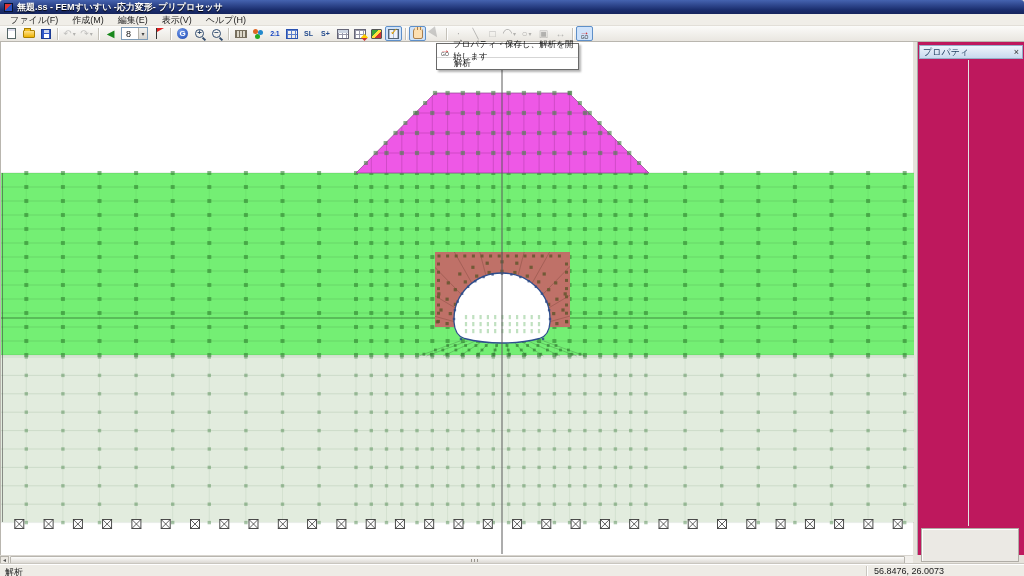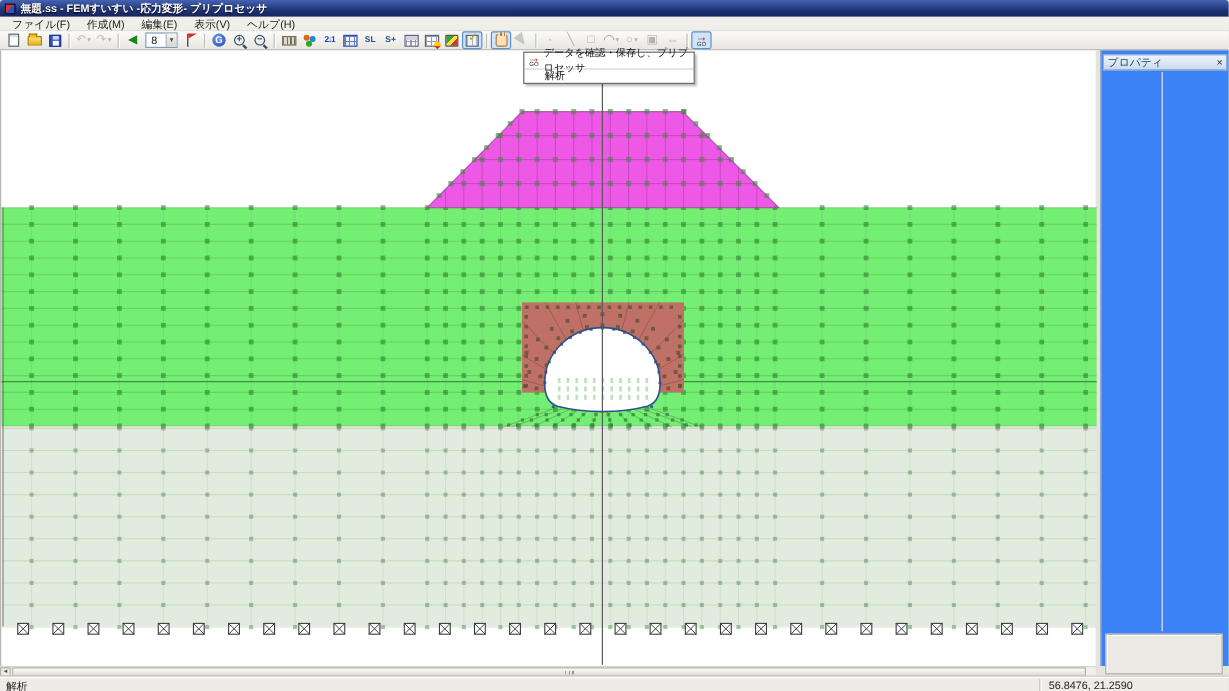--- a/index.html
+++ b/index.html
@@ -64,21 +64,21 @@
   .gotxt{font-size:5px;color:#333;letter-spacing:0;}
   .combo{width:27px;height:13px;background:#fff;border:1px solid #7f9db9;display:flex;align-items:center;font-size:9px;}
   .comboval{flex:1;padding-left:4px;color:#111;}
   .comboarr{width:9px;height:11px;background:linear-gradient(#f4f3f0,#d8d5cf);border-left:1px solid #b5b2aa;font-size:6px;color:#444;display:flex;align-items:center;justify-content:center;}
   .dd{font-size:6px;color:#555;margin-left:1px;}
   
   .workspace{display:flex;height:513px;}
   .canvas{position:relative;width:913px;height:513px;background:#fff;border-left:1px solid #b9b6af;}
   .canvas svg{position:absolute;left:0;top:0;}
   .splitter{width:4px;background:#e6e3dc;}
-  .sidepanel{flex:1;background:#3b82f6;border-left:1px solid #aaa;position:relative;}
+  .sidepanel{flex:1;background:#be185d;border-left:1px solid #aaa;position:relative;}
   .panel-header{height:14px;margin:3px 1px 0 1px;background:linear-gradient(#eef5fd,#c9daee);
     border:1px solid #96adc8;display:flex;align-items:center;padding:0 3px;}
   .panel-title{flex:1;font-size:9px;color:#1b3a5c;}
   .panel-close{font-size:9px;color:#333;line-height:9px;}
   .panel-coldiv{position:absolute;left:50px;top:18px;width:1px;height:466px;background:#e4e4e4;}
   .panel-inset{position:absolute;left:3px;right:5px;top:486px;height:34px;background:#ebe9e4;
     border:1px solid #b0ada6;box-shadow:inset 1px 1px 0 #fff;}
   
   .tooltip{position:absolute;left:435px;top:1px;width:143px;background:#fff;border:1px solid #6a6a6a;
     box-shadow:2px 2px 2px rgba(0,0,0,.3);z-index:5;font-size:8.5px;color:#111;}
@@ -1609,21 +1609,21 @@
           <line x1="892.2" y1="518.5" x2="901.2" y2="527.5" stroke="#3a3a3a" stroke-width="0.8"></line>
           <line x1="901.2" y1="518.5" x2="892.2" y2="527.5" stroke="#3a3a3a" stroke-width="0.8"></line>
         </g>
       </svg>
     <div class="tooltip">
       <div class="tt-row1">
         <span class="tt-ico">
           <span class="goarrow">→</span>
             <span class="gotxt">GO</span>
         </span>
-        <span>データを確認・保存し、プリプロセッサ</span>
+        <span>プロパティ・保存し、解析を開始します</span>
       </div>
       <div class="tt-row2">解析</div>
     </div>
   </div>
   <div class="splitter"></div>
   <div class="sidepanel">
     <div class="panel-header">
       <span class="panel-title">プロパティ</span>
       <span class="panel-close">×</span>
     </div>
@@ -1638,14 +1638,14 @@
     <span class="hs-thumb">
         <span class="hs-grip"></span>
       </span>
   </div>
   <div class="strip-filler"></div>
 </div>
 
 <div class="statusbar">
   <span class="status-left">解析</span>
   <span class="status-sep"></span>
-  <span class="status-coords">56.8476, 21.2590</span>
+  <span class="status-coords">56.8476, 26.0073</span>
 </div>
 
 </body></html>

